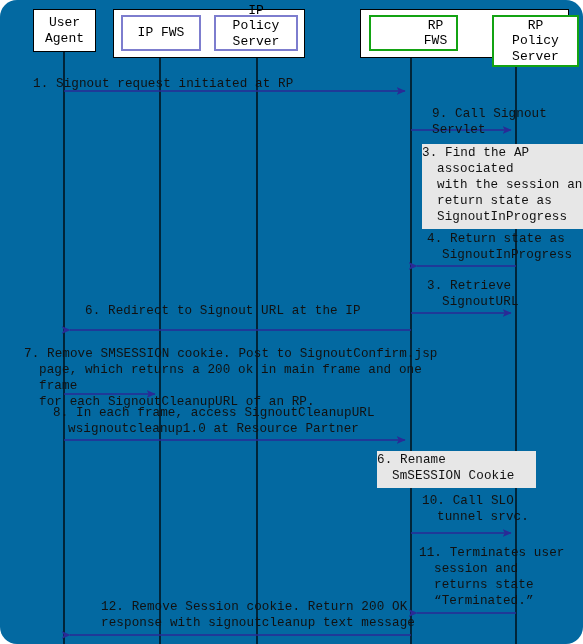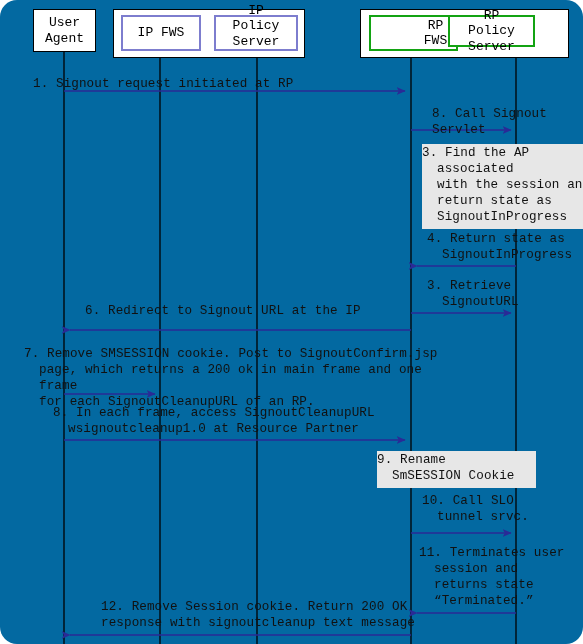--- a/index.html
+++ b/index.html
@@ -121,28 +121,28 @@
   </div>
   <div class="actor-box actor-ip" style="left:214px; top:15px; width:84px; height:36px;align-items:flex-end;">
     <span>IP
 Policy Server</span>
   </div>
 
   <div class="actor-outer" style="left:360px; top:9px; width:209px; height:49px;"></div>
   <div class="actor-box actor-rp" style="left:369px; top:15px; width:89px; height:36px;padding-left:44px;">
     <span>RP FWS</span>
   </div>
-  <div class="actor-box actor-rp" style="left:448px; top:15px; width:87px; height:32px;">
+  <div class="actor-box actor-rp" style="left:492px; top:15px; width:87px; height:52px;">
     <span>RP
 Policy Server</span>
   </div>
 
   <div class="msg" style="left:25px; top:77px;">1. Signout request initiated at RP</div>
 
-  <div class="msg" style="left:424px; top:107px;">8. Call Signout Servlet</div>
+  <div class="msg" style="left:424px; top:107px;">9. Call Signout Servlet</div>
 
   <div class="msg note hang" style="left:414px; top:144px; width:164px;">3. Find the AP associated
 with the session and
 return state as
 SignoutInProgress</div>
 
   <div class="msg hang" style="left:419px; top:232px; width:160px;">4. Return state as
 SignoutInProgress</div>
 
   <div class="msg hang" style="left:419px; top:279px; width:120px;">3. Retrieve
@@ -150,21 +150,21 @@
 
   <div class="msg" style="left:77px; top:304px;">6. Redirect to Signout URL at the IP</div>
 
   <div class="msg hang" style="left:16px; top:347px; width:400px;">7. Remove SMSESSION cookie. Post to SignoutConfirm.jsp
 page, which returns a 200 ok in main frame and one frame
 for each SignoutCleanupURL of an RP.</div>
 
   <div class="msg hang" style="left:45px; top:406px; width:340px;">8. In each frame, access SignoutCleanupURL
 wsignoutcleanup1.0 at  Resource Partner</div>
 
-  <div class="msg note hang" style="left:369px; top:451px; width:140px;">9. Rename
+  <div class="msg note hang" style="left:369px; top:451px; width:140px;">6. Rename
 SmSESSION Cookie</div>
 
   <div class="msg hang" style="left:414px; top:494px; width:110px;">10. Call SLO
 tunnel srvc.</div>
 
   <div class="msg hang" style="left:411px; top:546px; width:150px;">11. Terminates user
 session and
 returns state
 “Terminated.”</div>
 

